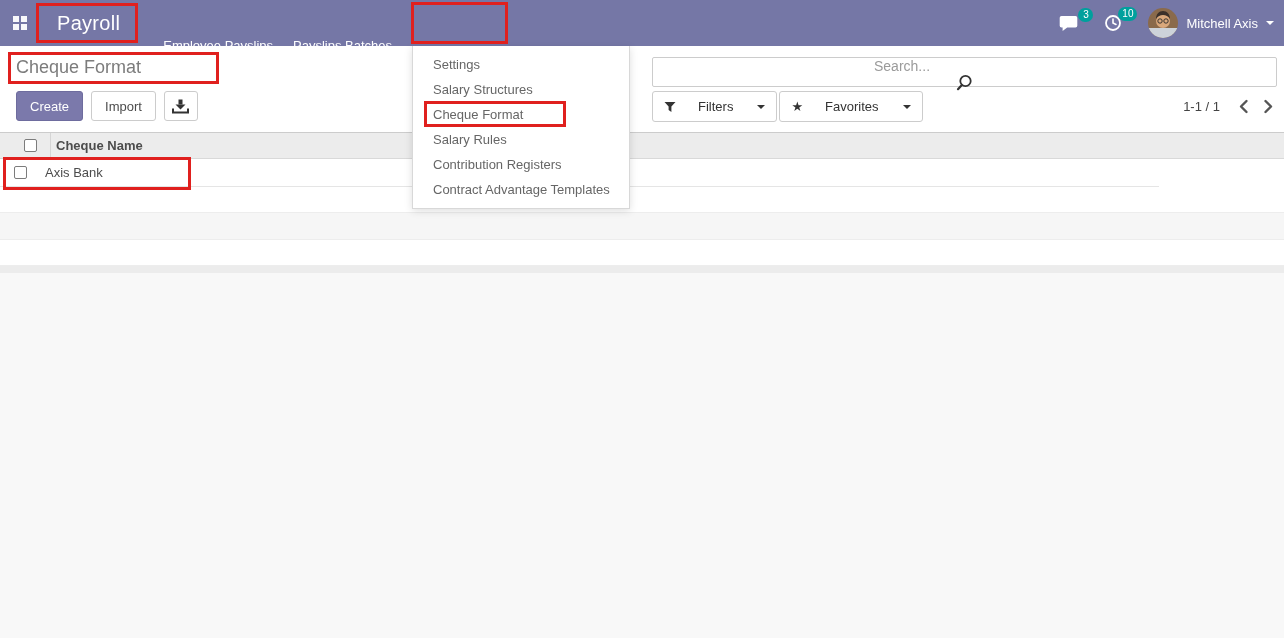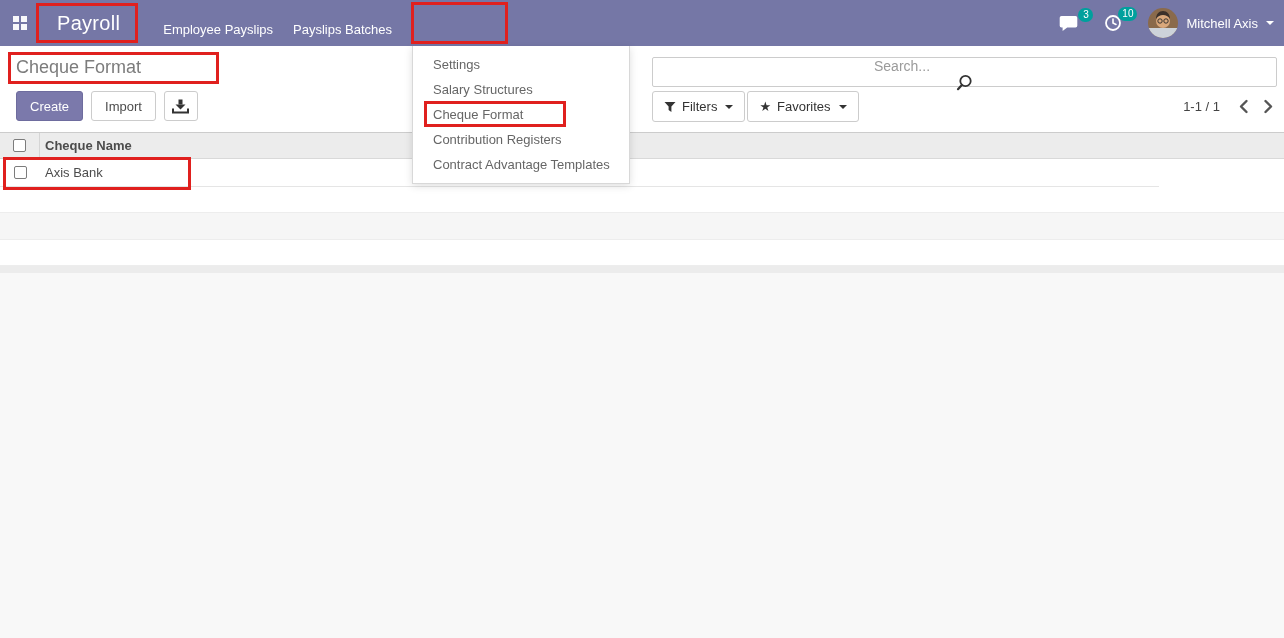--- a/index.html
+++ b/index.html
@@ -16,21 +16,21 @@
   .navbar {
     position: absolute; left:0; top:0; width:1284px; height:46px;
     background: var(--navbar-bg, #7577a6);
     display: flex; align-items: center;
     color: #fff;
   }
   .apps-btn { margin-left: 9px; width: 22px; height: 46px; display:flex; align-items:center; justify-content:center; cursor:pointer; }
   .apps-grid { display:grid; grid-template-columns: 6px 6px; grid-template-rows: 6px 6px; gap: 2px; }
   .apps-grid span { background: rgba(255,255,255,.95); display:block; }
   .app-title { font-size: 20px; margin-left: 26px; font-weight: 400; letter-spacing: .3px; cursor:pointer; }
-  .nav-menu { display:flex; align-items:flex-start; height:46px; margin-left: 33px; margin-top: 44px; }
+  .nav-menu { display:flex; align-items:center; height:46px; margin-left: 33px; margin-top: 44px; }
   .nav-item { display:flex; align-items:center; padding: 0 10px; font-size: 13px; cursor:pointer; white-space:nowrap; }
   .nav-item.active { background: var(--navbar-active-bg, #5f618c); padding: 0 13px; }
   .nav-right { margin-left:auto; display:flex; align-items:center; margin-right: 10px; }
   .systray-item { position: relative; margin-right: 26px; cursor:pointer; display:flex; align-items:center; }
   .badge {
     position:absolute; top:-7px; right:-15px;
     background: var(--badge-bg, #00a09d); color:#fff;
     font-size: 10px; line-height: 14px; min-width: 15px; height: 14px;
     border-radius: 8px; text-align:center; padding: 0 4px;
   }
@@ -62,36 +62,36 @@
   .search-input {
     flex:1; border:none; outline:none; font-size:14px; color:#4c4c4c;
     padding:0 10px; background:transparent; font-family:"Liberation Sans", sans-serif;
   }
   .search-input::placeholder { color:#9a9a9a; }
   .search-icon-btn { width:34px; display:flex; align-items:center; justify-content:center; cursor:pointer; }
 
   .filter-row { position:absolute; left:652px; top:45px; right:8px; display:flex; align-items:center; }
   .filter-btn {
     height:31px; border:1px solid #ccc; background:#fff; border-radius:3px;
-    display:flex; align-items:center; gap:6px; padding:0 11px;
+    display:flex; align-items:center; gap:22px; padding:0 11px;
     font-size:13px; color:#333; cursor:pointer; margin-right:2px;
     font-family:"Liberation Sans", sans-serif;
   }
   .filter-btn .caret-down { margin-left:2px; color:#333; }
   .pager { margin-left:auto; display:flex; align-items:center; gap:10px; }
   .pager-text { font-size:13px; color:#444; margin-right:6px; }
   .pager-arrow { background:none; border:none; cursor:pointer; display:flex; align-items:center; padding:2px; }
 
   
   .list-header {
     position:absolute; left:0; top:133px; width:1284px; height:26px;
     background: var(--header-row-bg, #ececec);
     border-bottom:1px solid #d9d9d9;
     display:flex; align-items:center;
-    font-size:13px; font-weight:bold; color:#4c4c4c;
+    font-size:13px; font-weight:bold; color:#4c4c4c;padding-left:11px;
   }
   .check-cell { width:40px; align-self:stretch; display:flex; align-items:center; justify-content:center; flex:none; }
   .list-header .check-cell { border-right:1px solid #d5d5d5; }
   .checkbox {
     width:13px; height:13px; border:1px solid #7c7c7c; border-radius:2px;
     background:#fff; cursor:pointer;
   }
   .col-label { padding-left:5px; cursor:pointer; }
   .list-row {
     position:absolute; left:0; top:159px; width:1159px; height:28px;
@@ -249,20 +249,21 @@
 <div class="empty-row er1"></div>
 <div class="empty-row er2"></div>
 <div class="empty-row er3"></div>
 <div class="table-end-band"></div>
 <div class="page-filler"></div>
 
 <div class="dropdown-menu">
   <div class="dropdown-item">Settings</div>
   <div class="dropdown-item">Salary Structures</div>
   <div class="dropdown-item">Cheque Format</div>
+  <div class="dropdown-item">Salary Rules</div>
   <div class="dropdown-item">Contribution Registers</div>
   <div class="dropdown-item">Contract Advantage Templates</div>
 </div>
 
 <div class="annotation ann-payroll"></div>
 <div class="annotation ann-config"></div>
 <div class="annotation ann-breadcrumb"></div>
 <div class="annotation ann-dropdown"></div>
 <div class="annotation ann-row"></div>
 

